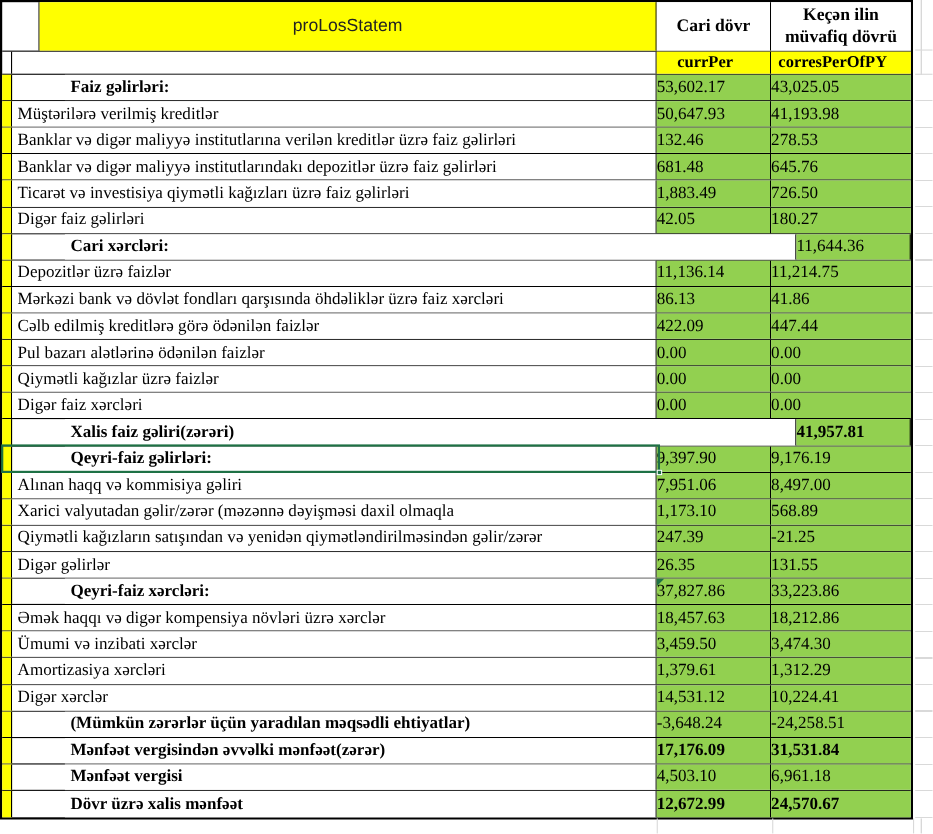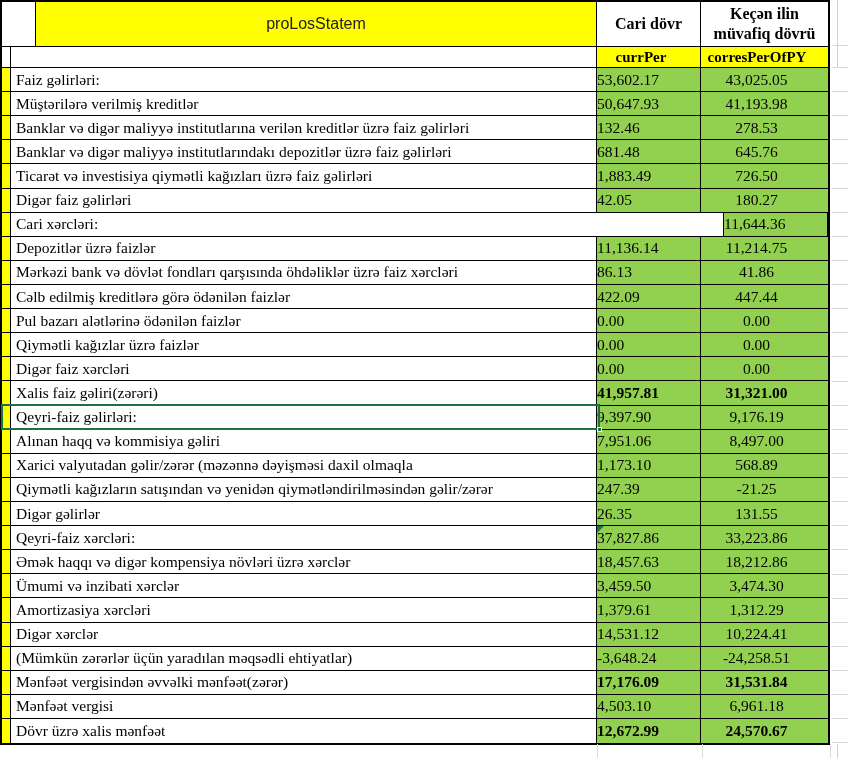--- a/index.html
+++ b/index.html
@@ -21,34 +21,34 @@
   }
   .row { display: flex; width: 100%; border-bottom: 1px solid #000; }
   .row:last-child { border-bottom: none; }
   .h1 { height: 45px; padding-left: 25px; }
   .h2 { height: 21px; }
   .r  { height: 24.12px; position: relative; }
   .cell { border-right: 1px solid #000; display: flex; align-items: center; overflow: hidden; position: relative; }
   .cA { width: 9px; flex: none; }
   .cB { flex: 1; padding-left: 5px; }
   .cC { width: 104px; flex: none; justify-content: flex-start; padding-right: 15px; }
-  .cD { width: 127px; flex: none; justify-content: center; padding-right: 16px; border-right: none; }
+  .cD { width: 127px; flex: none; justify-content: flex-start; padding-right: 16px; border-right: none; }
   
   .h1 .cB { background: #FFFF00; justify-content: center; padding-left: 0; }
   .h1 .cB span { font-family: "Liberation Sans", sans-serif; font-size: 16px; color: #222; }
   .h1 .cC, .h1 .cD { background: #fff; justify-content: center; padding-right: 0; text-align: center; }
   .h1 .cC span, .h1 .cD span { font-weight: bold; font-size: 16px; line-height: 1.25; }
   
   .h2 .cC, .h2 .cD { background: #FFFF00; justify-content: center; padding-right: 15px; }
   .h2 .cC span, .h2 .cD span { font-weight: bold; font-size: 15px; }
   
   .r .cA { background: #FFFF00; }
   .r .cB { background: #ffffff; font-size: 15.5px; white-space: nowrap; }
   .r .cC, .r .cD { background: #92D050; font-size: 15.5px; white-space: nowrap; }
-  .bold-label .cB { font-weight: normal; }
+  .bold-label .cB { font-weight: bold; margin-left: 48px; }
   .bold-values .cC, .bold-values .cD { font-weight: bold; }
   
   .flag-curr .cC::before {
     content: "";
     position: absolute;
     top: 0; left: 0;
     width: 0; height: 0;
     border-top: 7px solid #1E7145;
     border-right: 7px solid transparent;
   }
@@ -284,23 +284,20 @@
 
     </div>
         <div class="row r bold-label bold-values">
       <div class="cell cA"></div>
       <div class="cell cB">
         <span>Xalis faiz gəliri(zərəri)</span>
       </div>
       <div class="cell cC">
         <span>41,957.81</span>
       </div>
-      <div class="cell cD">
-        <span>31,321.00</span>
-      </div>
 
     </div>
         <div class="row r bold-label selected">
       <div class="cell cA"></div>
       <div class="cell cB">
         <span>Qeyri-faiz gəlirləri:</span>
       </div>
       <div class="cell cC">
         <span>9,397.90</span>
       </div>

